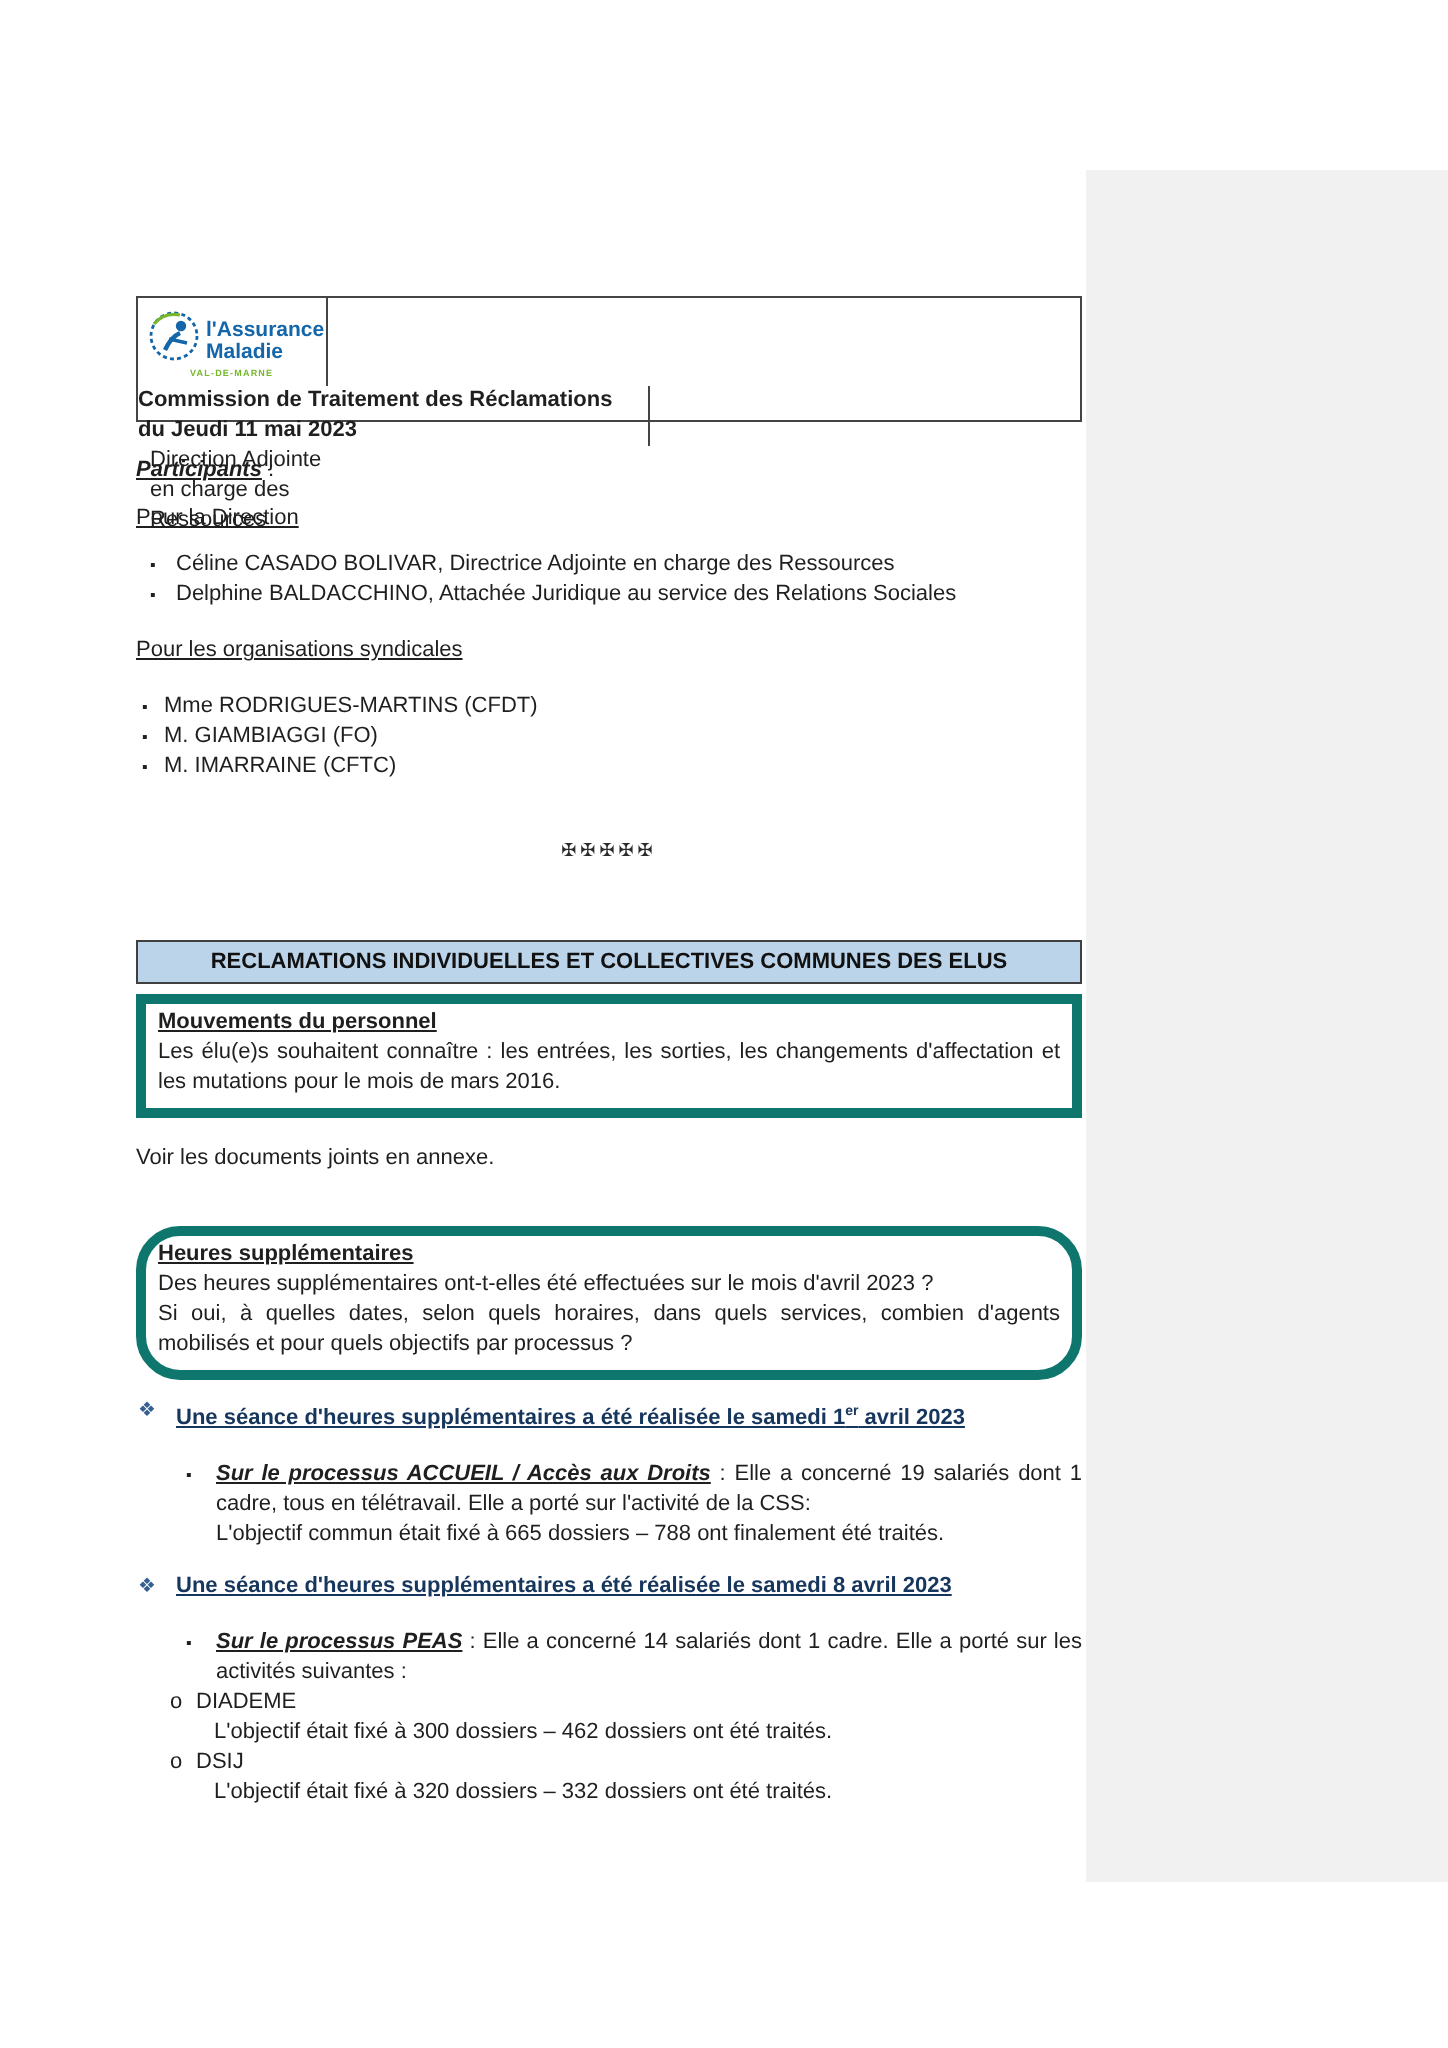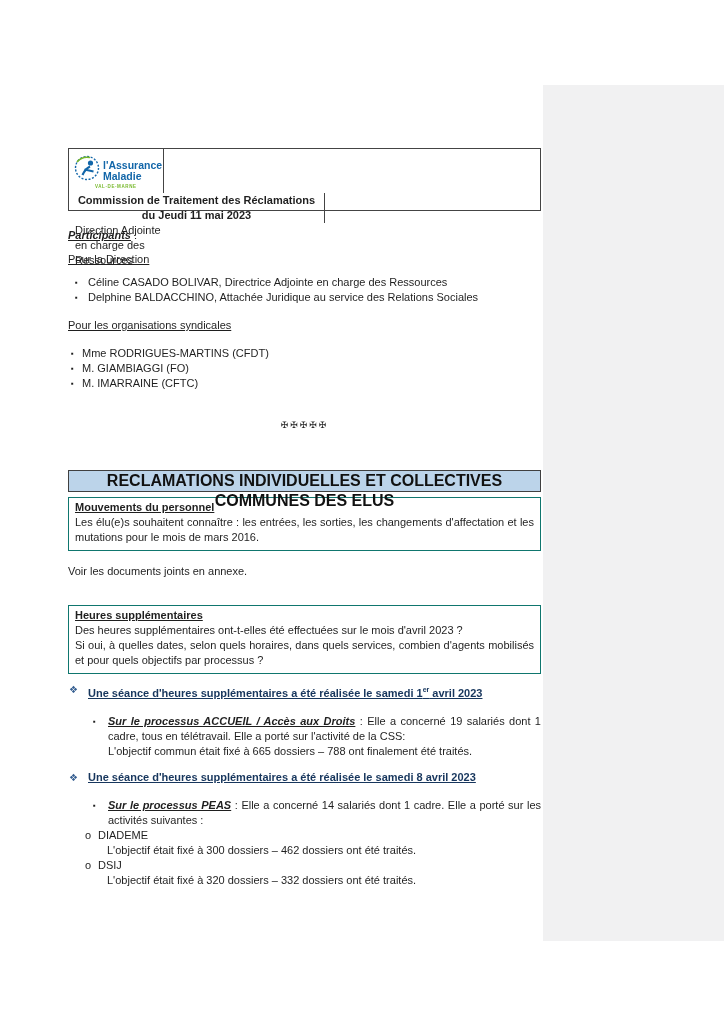--- a/index.html
+++ b/index.html
@@ -8,21 +8,21 @@
     font-family:"Liberation Sans","DejaVu Sans",sans-serif;
     color:#1f1f1f;overflow:hidden;
   }
   .gray-panel{position:absolute;left:543px;top:85px;width:181px;height:856px;background:#f1f1f2;}
   .content{position:absolute;left:68px;top:148px;width:473px;font-size:11px;line-height:15px;}
 
   
   .hdr-table{display:flex;border:1px solid #444;height:61px;flex-direction:column;}
   .hdr-cell{box-sizing:border-box;}
   .hdr-logo{width:95px;border-right:1px solid #444;padding:4px 2px 2px 4px;}
-  .hdr-title{width:256px;border-right:1px solid #444;display:flex;flex-direction:column;justify-content:center;align-items:center;text-align:center;font-weight:bold;font-size:11px;line-height:15px;}
+  .hdr-title{width:256px;border-right:1px solid #444;display:flex;flex-direction:column;justify-content:center;align-items:flex-start;text-align:center;font-weight:bold;font-size:11px;line-height:15px;}
   .hdr-right{width:119px;display:flex;flex-direction:column;justify-content:center;padding-left:6px;font-size:11px;line-height:15px;}
 
   .logo-wrap{position:relative;}
   .logo-emblem{position:absolute;left:0;top:0;}
   .logo-brand1{margin-left:30px;color:#1266A9;font-weight:bold;font-size:10.5px;line-height:11px;padding-top:7px;}
   .logo-brand2{margin-left:14px;color:#1266A9;font-weight:bold;font-size:10.5px;line-height:11px;padding-left:16px;}
   .logo-region{margin-left:22px;color:#76B82A;font-size:4.5px;letter-spacing:.6px;font-weight:bold;line-height:9px;}
 
   .bold{font-weight:bold;font-style:italic;}
   .und{text-decoration:underline;}
@@ -32,27 +32,27 @@
   .dir-list{margin-top:8px;}
   .li-row{position:relative;padding-left:20px;}
   .li-row .sq{position:absolute;left:7px;top:0;font-size:8px;}
   .union-heading{margin-top:13px;}
   .union-list{margin-top:13px;}
   .li-row2{position:relative;padding-left:14px;}
   .li-row2 .sq{position:absolute;left:3px;top:0;font-size:8px;}
 
   .divider{margin-top:27px;text-align:center;font-size:9px;letter-spacing:2px;color:#2b2b2b;line-height:15px;}
 
-  .section-bar{margin-top:37px;background:#BCD4EA;border:1px solid #404040;height:20px;line-height:20px;text-align:center;font-weight:bold;font-size:16px;color:#111;}
+  .section-bar{margin-top:37px;background:#BCD4EA;border:1px solid #404040;height:20px;line-height:20px;text-align:center;font-weight:bold;font-size:11px;color:#111;}
 
-  .box{border:1px solid #0f766e;margin-top:5px;padding:2px 6px 5px 6px;}
+  .box{border:5px solid #0f766e;margin-top:5px;padding:2px 6px 5px 6px;}
   .box .box-title{font-weight:bold;text-decoration:underline;}
   .box p{margin:0;text-align:justify;}
   .annexe{margin-top:13px;}
-  .box2{margin-top:26px;}
+  .box2{margin-top:26px;border-radius:22px;}
   .box2 p.noj{text-align:left;}
 
   .seance-heading{position:relative;padding-left:20px;margin-top:8px;}
   .seance-heading .diamond{position:absolute;left:1px;top:0;color:#365F91;font-size:10px;}
   .seance-heading .txt{color:#17365D;font-weight:bold;text-decoration:underline;}
   .seance-heading sup{font-size:7px;}
 
   .process-block{position:relative;padding-left:40px;margin-top:13px;}
   .process-block .sq{position:absolute;left:25px;top:0;font-size:8px;}
   .process-block p{margin:0;text-align:justify;}

